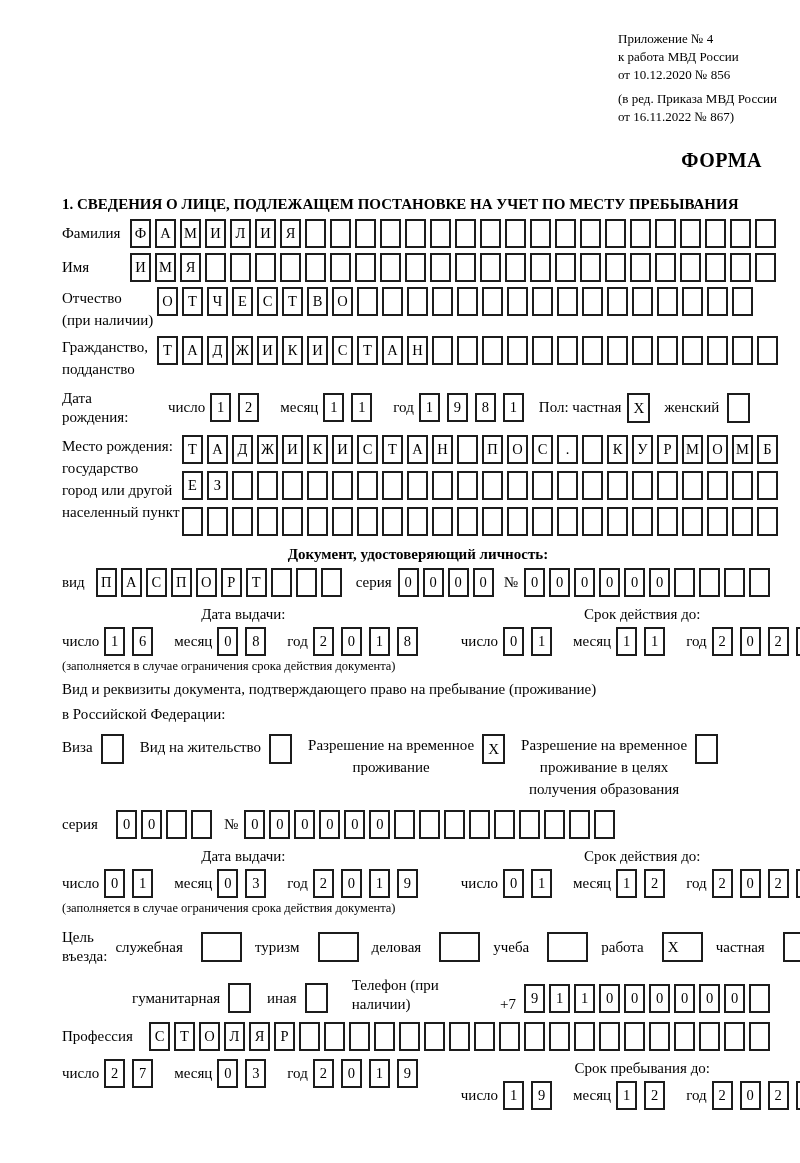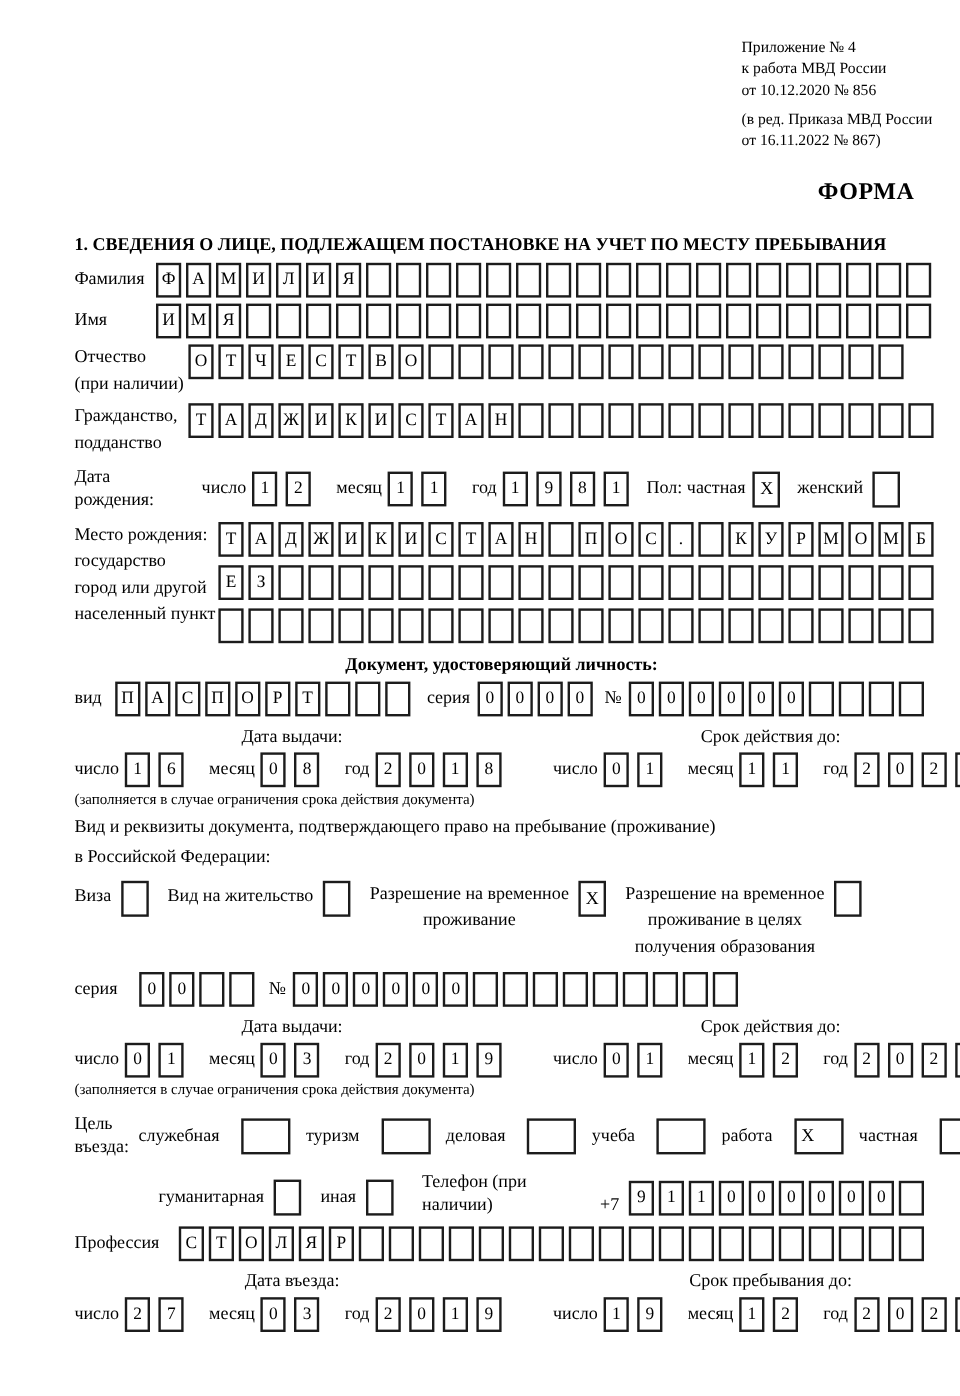--- a/index.html
+++ b/index.html
@@ -606,21 +606,20 @@
         <span class="cell"></span>
         <span class="cell"></span>
         <span class="cell"></span>
         <span class="cell"></span>
         <span class="cell"></span>
       </span>
   </div>
 
   <div class="dates">
     <div class="dgroup">
-      <div class="dhead">Дата въезда:</div>
       <div class="dline">
         <span class="dl">число</span>
         <span class="boxes">
             <span class="cell">2</span>
             <span class="cell">7</span>
           </span>
         <span class="dl mid">месяц</span>
         <span class="boxes">
             <span class="cell">0</span>
             <span class="cell">3</span>

